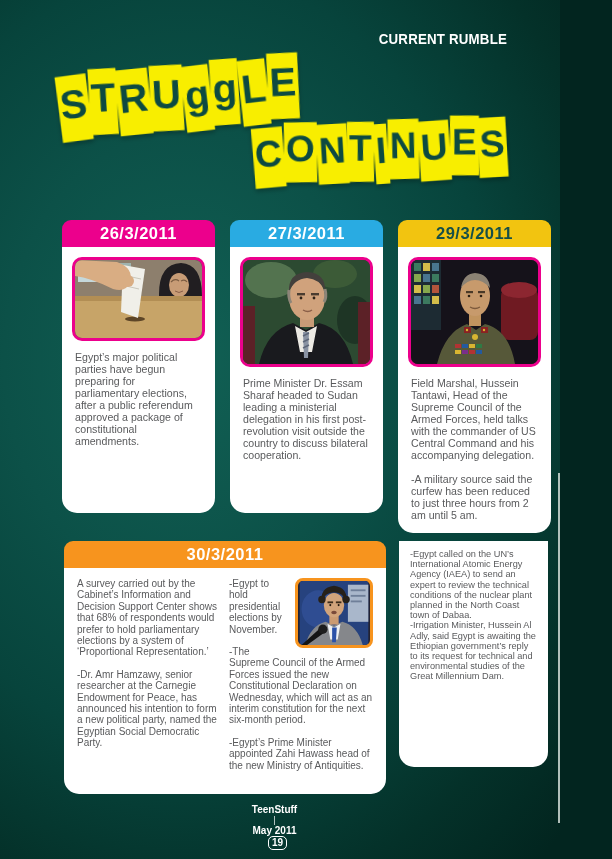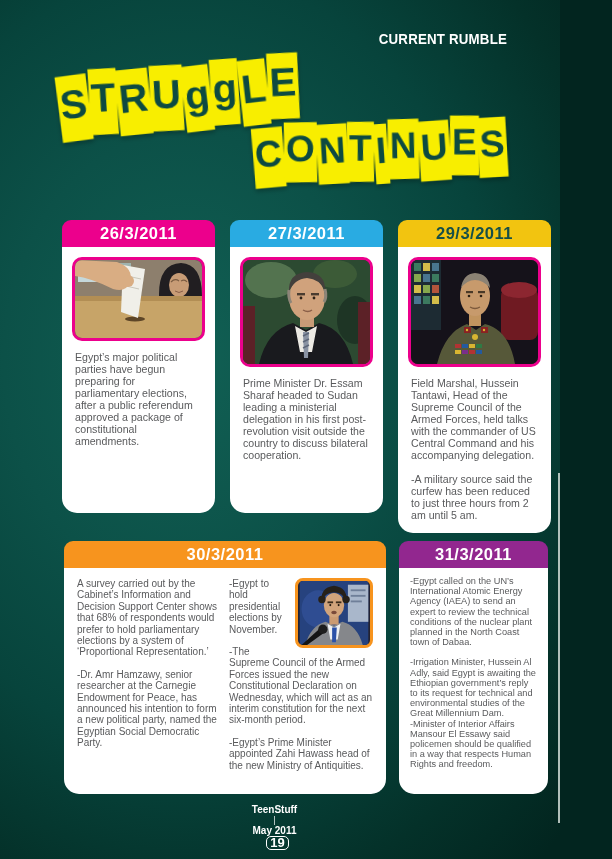--- a/index.html
+++ b/index.html
@@ -62,21 +62,21 @@
   .rail-top .vletter{font-size:17px;height:26px;}
   .rail-bottom .vletter{font-size:16px;height:23px;}
   .eagle{margin:7px 0 6px;}
 
   
   .footer{position:absolute;top:804px;left:0;width:549px;display:flex;justify-content:flex-end;
     align-items:center;color:#fff;flex-direction:column;}
   .f-mag,.f-issue{font-weight:bold;font-size:10px;}
   .f-sep{margin:0 3px;font-size:9px;opacity:.9;}
   .page-badge{margin-left:6px;border:1.5px solid #fff;border-radius:5px;padding:0 3px;
-    font-size:13px;font-weight:bold;line-height:12px;}
+    font-size:10px;font-weight:bold;line-height:12px;}
 </style>
 </head>
 <body>
 
 <div class="page">
 
   <div class="brand">CURRENT RUMBLE</div>
   <div class="flag">
     <div class="stripe" style="background-color: rgb(206, 17, 38);"></div>
     <div class="stripe" style="background-color: rgb(244, 244, 244);"></div>
@@ -267,28 +267,24 @@
           </figure>
         <p>-Egypt to hold presidential elections by November.</p>
             <p>-The Supreme Council of the Armed Forces issued the new Constitutional Declaration on Wednesday, which will act as an interim constitution for the next six-month period.</p>
             <p>-Egypt’s Prime Minister appointed Zahi Hawass head of the new Ministry of Antiquities.</p>
           </div>
       </div>
     </div>
   </article>
 
   <article class="card card5 tight">
-    <div class="card-date" style="background-color: rgb(146, 39, 143); color: rgb(255, 255, 255);">
-      <span>31/3/2011</span>
-    </div>
     <div class="card-body">
       <div class="card-text">
           <p>-Egypt called on the UN’s International Atomic Energy Agency (IAEA) to send an expert to review the technical conditions of the nuclear plant planned in the North Coast town of Dabaa.</p>
           <p>-Irrigation Minister, Hussein Al Adly, said Egypt is awaiting the Ethiopian government’s reply to its request for technical and environmental studies of the Great Millennium Dam.</p>
-          <p>-Minister of Interior Affairs Mansour El Essawy said policemen should be qualified in a way that respects Human Rights and freedom.</p>
         </div>
     </div>
   </article>
 
   <div class="rail-line"></div>
   <div class="rail">
     <div class="rail-top" style="color: rgb(237, 28, 36);">
         <span class="vletter">X</span>
         <span class="vletter">P</span>
         <span class="vletter">R</span>

